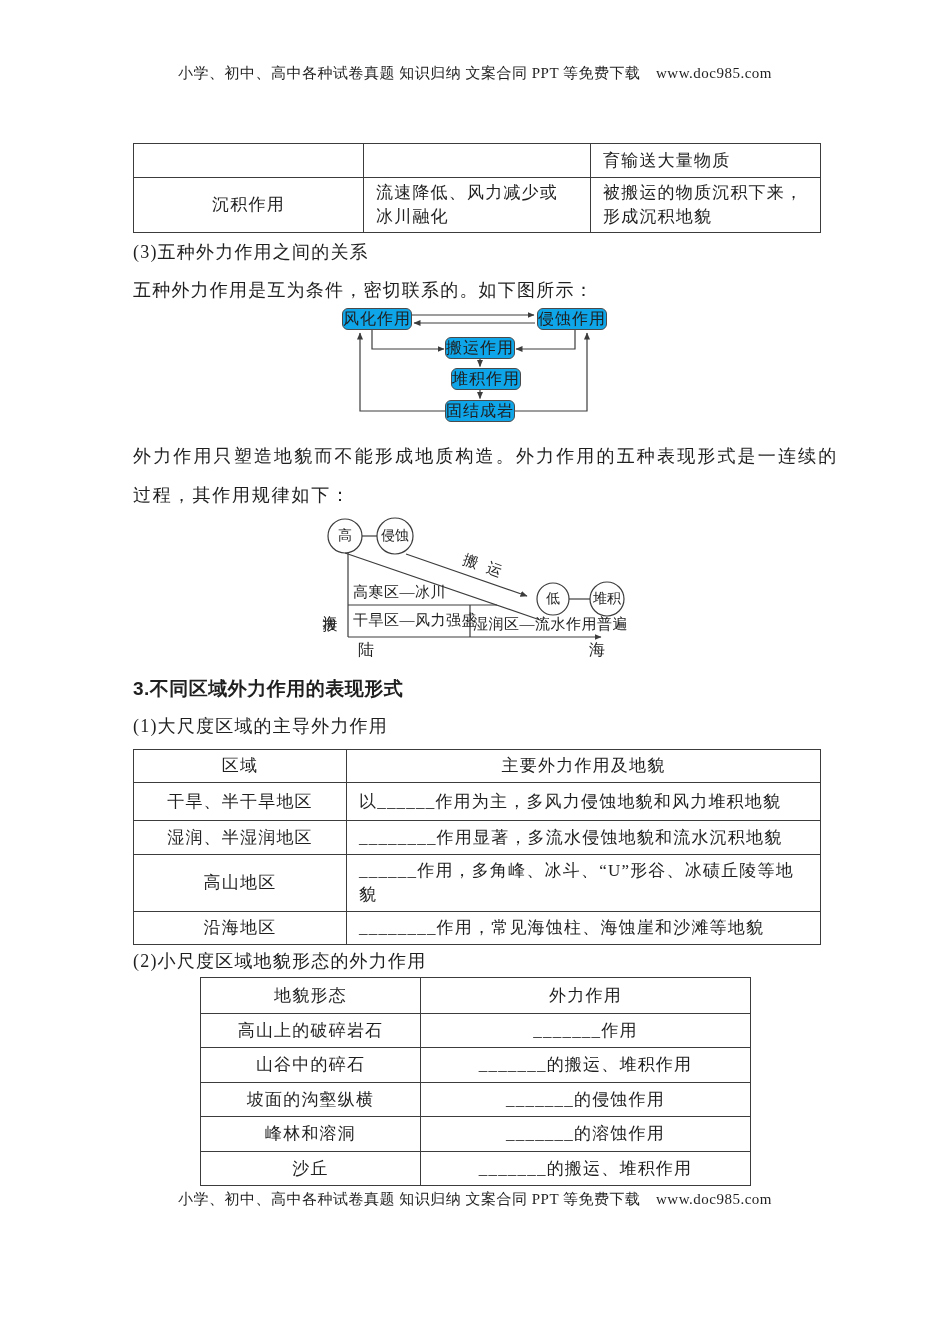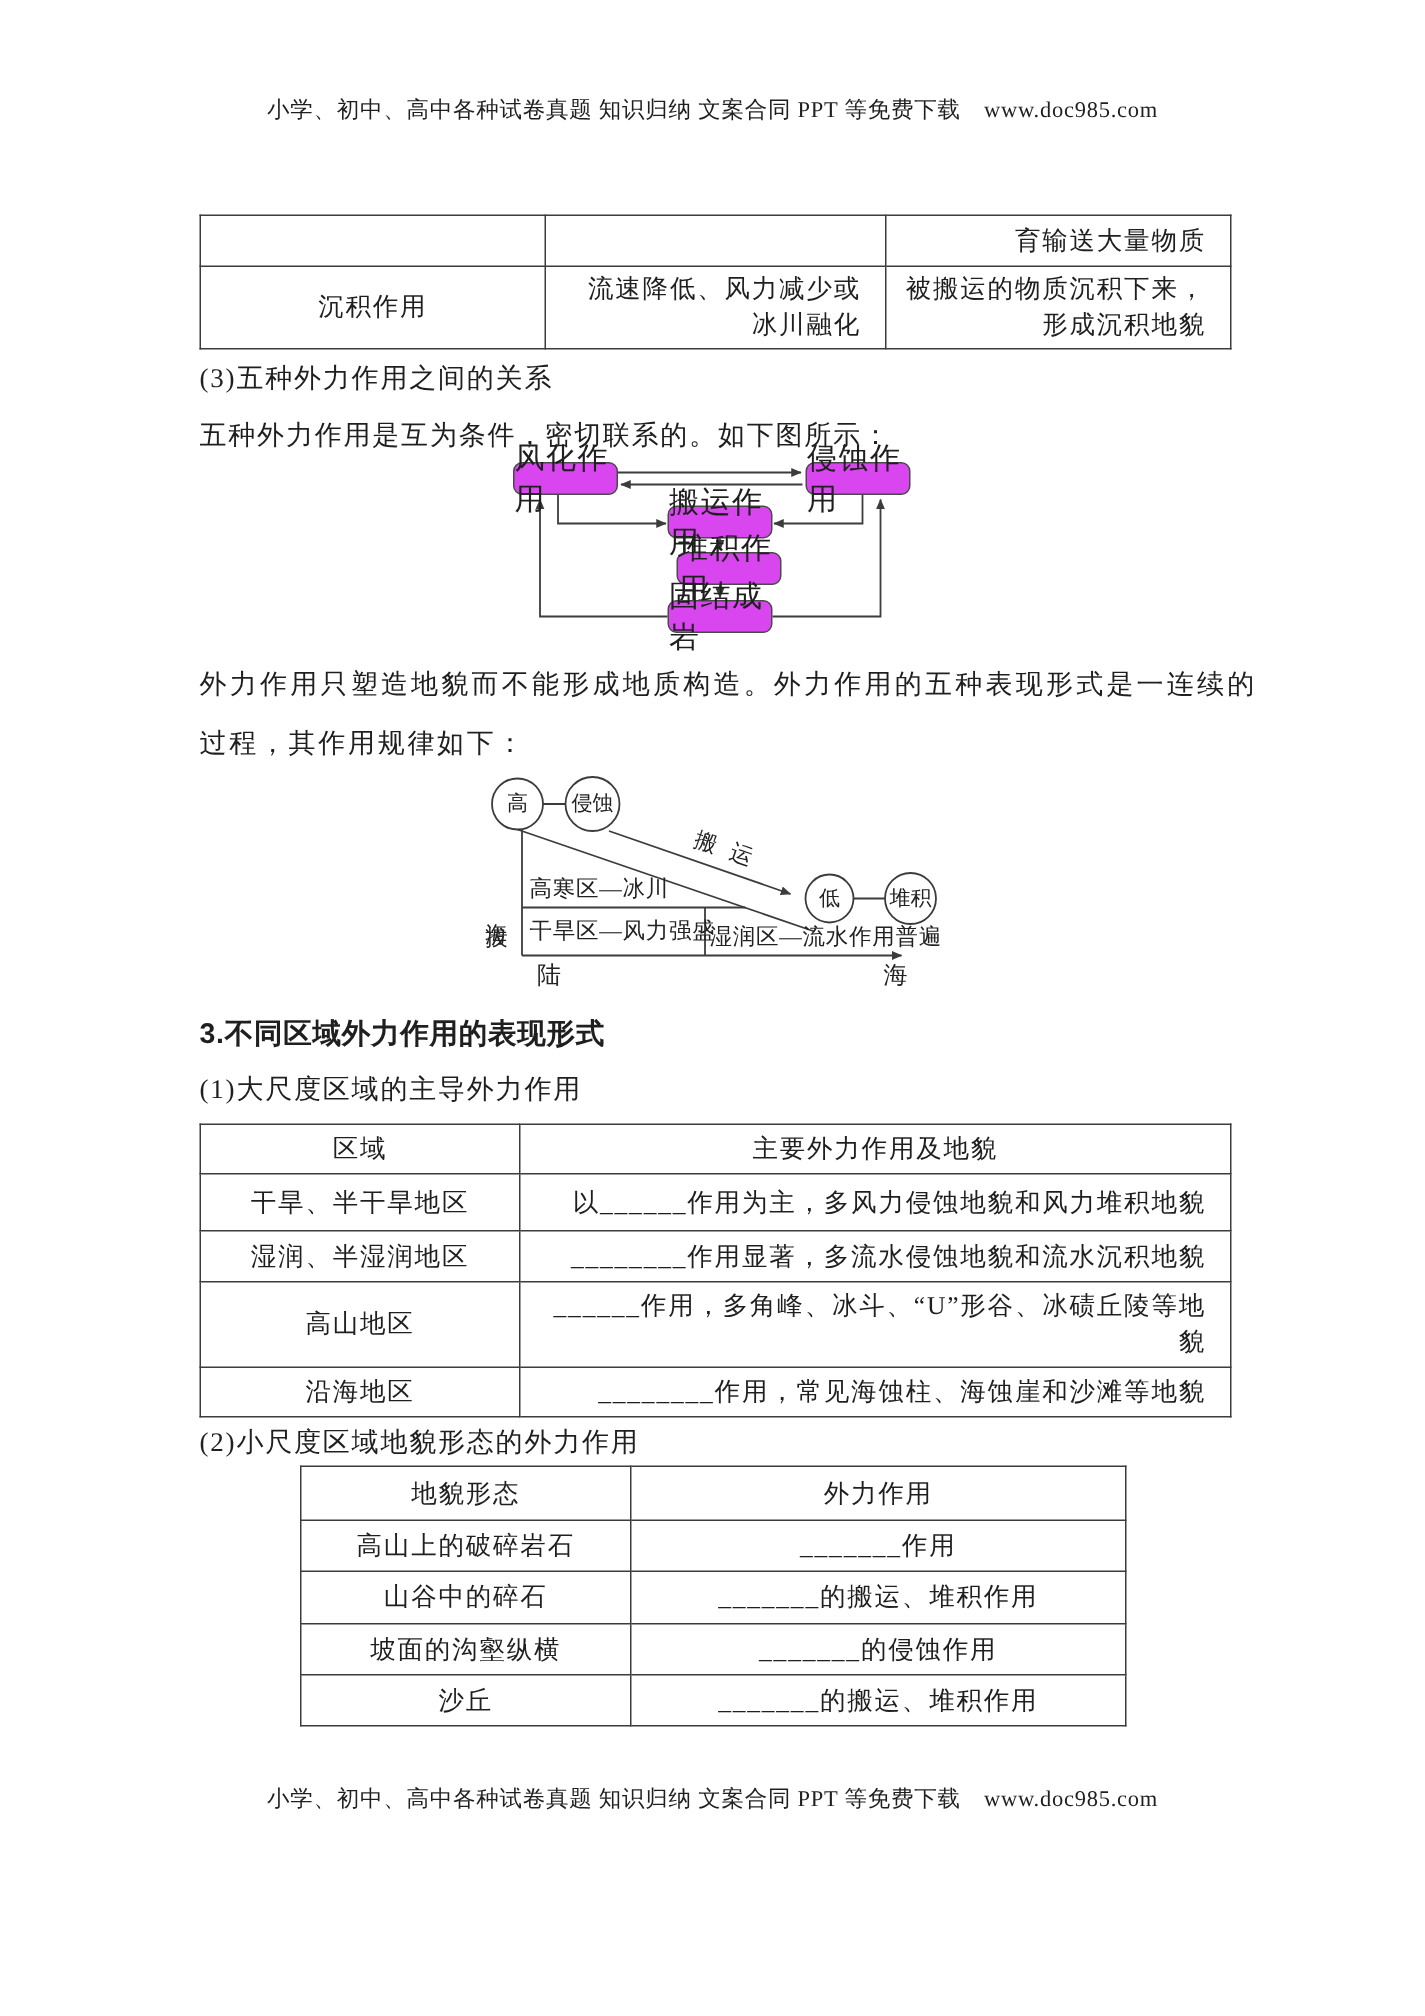--- a/index.html
+++ b/index.html
@@ -8,33 +8,33 @@
   .hdr,.ftr{position:absolute;left:0;width:100%;text-align:center;font-size:15px;
         color:#1f1f1f;letter-spacing:0.5px;white-space:nowrap;}
   .hdr{top:64px;}
   .ftr{top:1190px;}
 
   table.t{position:absolute;border-collapse:collapse;table-layout:fixed;
         font-size:17px;color:#1f1f1f;}
   table.t td{border:1px solid #3c3c3c;letter-spacing:1.2px;line-height:1.4;
         vertical-align:middle;overflow:hidden;}
   td.c{text-align:center;padding:2px 4px;}
-  td.l{text-align:right;padding:3px 16px 3px 12px;}
+  td.l{text-align:left;padding:3px 16px 3px 12px;}
 
   .line{position:absolute;left:133px;font-size:18px;letter-spacing:1.2px;white-space:nowrap;}
   .para{position:absolute;left:133px;top:437px;width:705px;font-size:18px;
         letter-spacing:1.8px;line-height:39px;text-align:justify;}
   .h2{position:absolute;left:133px;top:676px;font-size:19px;font-weight:bold;
         font-family:"Liberation Sans","DejaVu Sans",sans-serif;letter-spacing:0.5px;}
 
   .diagram1{position:absolute;left:340px;top:303px;width:280px;height:125px;}
   .diagram1 svg,.diagram2 svg{position:absolute;left:0;top:0;}
   .dbox{position:absolute;width:70px;height:22px;border:1.4px solid #4a4a4a;
-        border-radius:6px;background:#d946ef;display:flex;align-items:center;
-        justify-content:center;font-size:20px;letter-spacing:1px;box-sizing:border-box;}
+        border-radius:6px;background:#0ea5e9;display:flex;align-items:center;
+        justify-content:center;font-size:16px;letter-spacing:1px;box-sizing:border-box;}
 
   .diagram2{position:absolute;left:315px;top:515px;width:340px;height:150px;font-size:15px;}
   .d2label{position:absolute;white-space:nowrap;color:#222;}
   .circlelabel{position:absolute;transform:translate(-50%,-50%);font-size:14px;
         letter-spacing:0;color:#222;}
   .transport{left:147px;top:43px;transform:rotate(19deg);letter-spacing:10px;font-size:15px;}
   .elev{left:7px;top:88px;writing-mode:vertical-rl;text-orientation:upright;
         letter-spacing:2px;font-size:15px;line-height:1;}
   .zone{font-size:15px;letter-spacing:0.5px;}
 </style>
@@ -179,20 +179,24 @@
       <td class="c">_______作用</td>
     </tr>
     <tr style="height:35px">
       <td class="c">山谷中的碎石</td>
       <td class="c">_______的搬运、堆积作用</td>
     </tr>
     <tr style="height:34px">
       <td class="c">坡面的沟壑纵横</td>
       <td class="c">_______的侵蚀作用</td>
     </tr>
+    <tr style="height:35px">
+      <td class="c">峰林和溶洞</td>
+      <td class="c">_______的溶蚀作用</td>
+    </tr>
     <tr style="height:34px">
       <td class="c">沙丘</td>
       <td class="c">_______的搬运、堆积作用</td>
     </tr>
   </tbody>
     </table>
 
   <div class="ftr">小学、初中、高中各种试卷真题 知识归纳 文案合同 PPT 等免费下载　www.doc985.com</div>
 
 </div>

